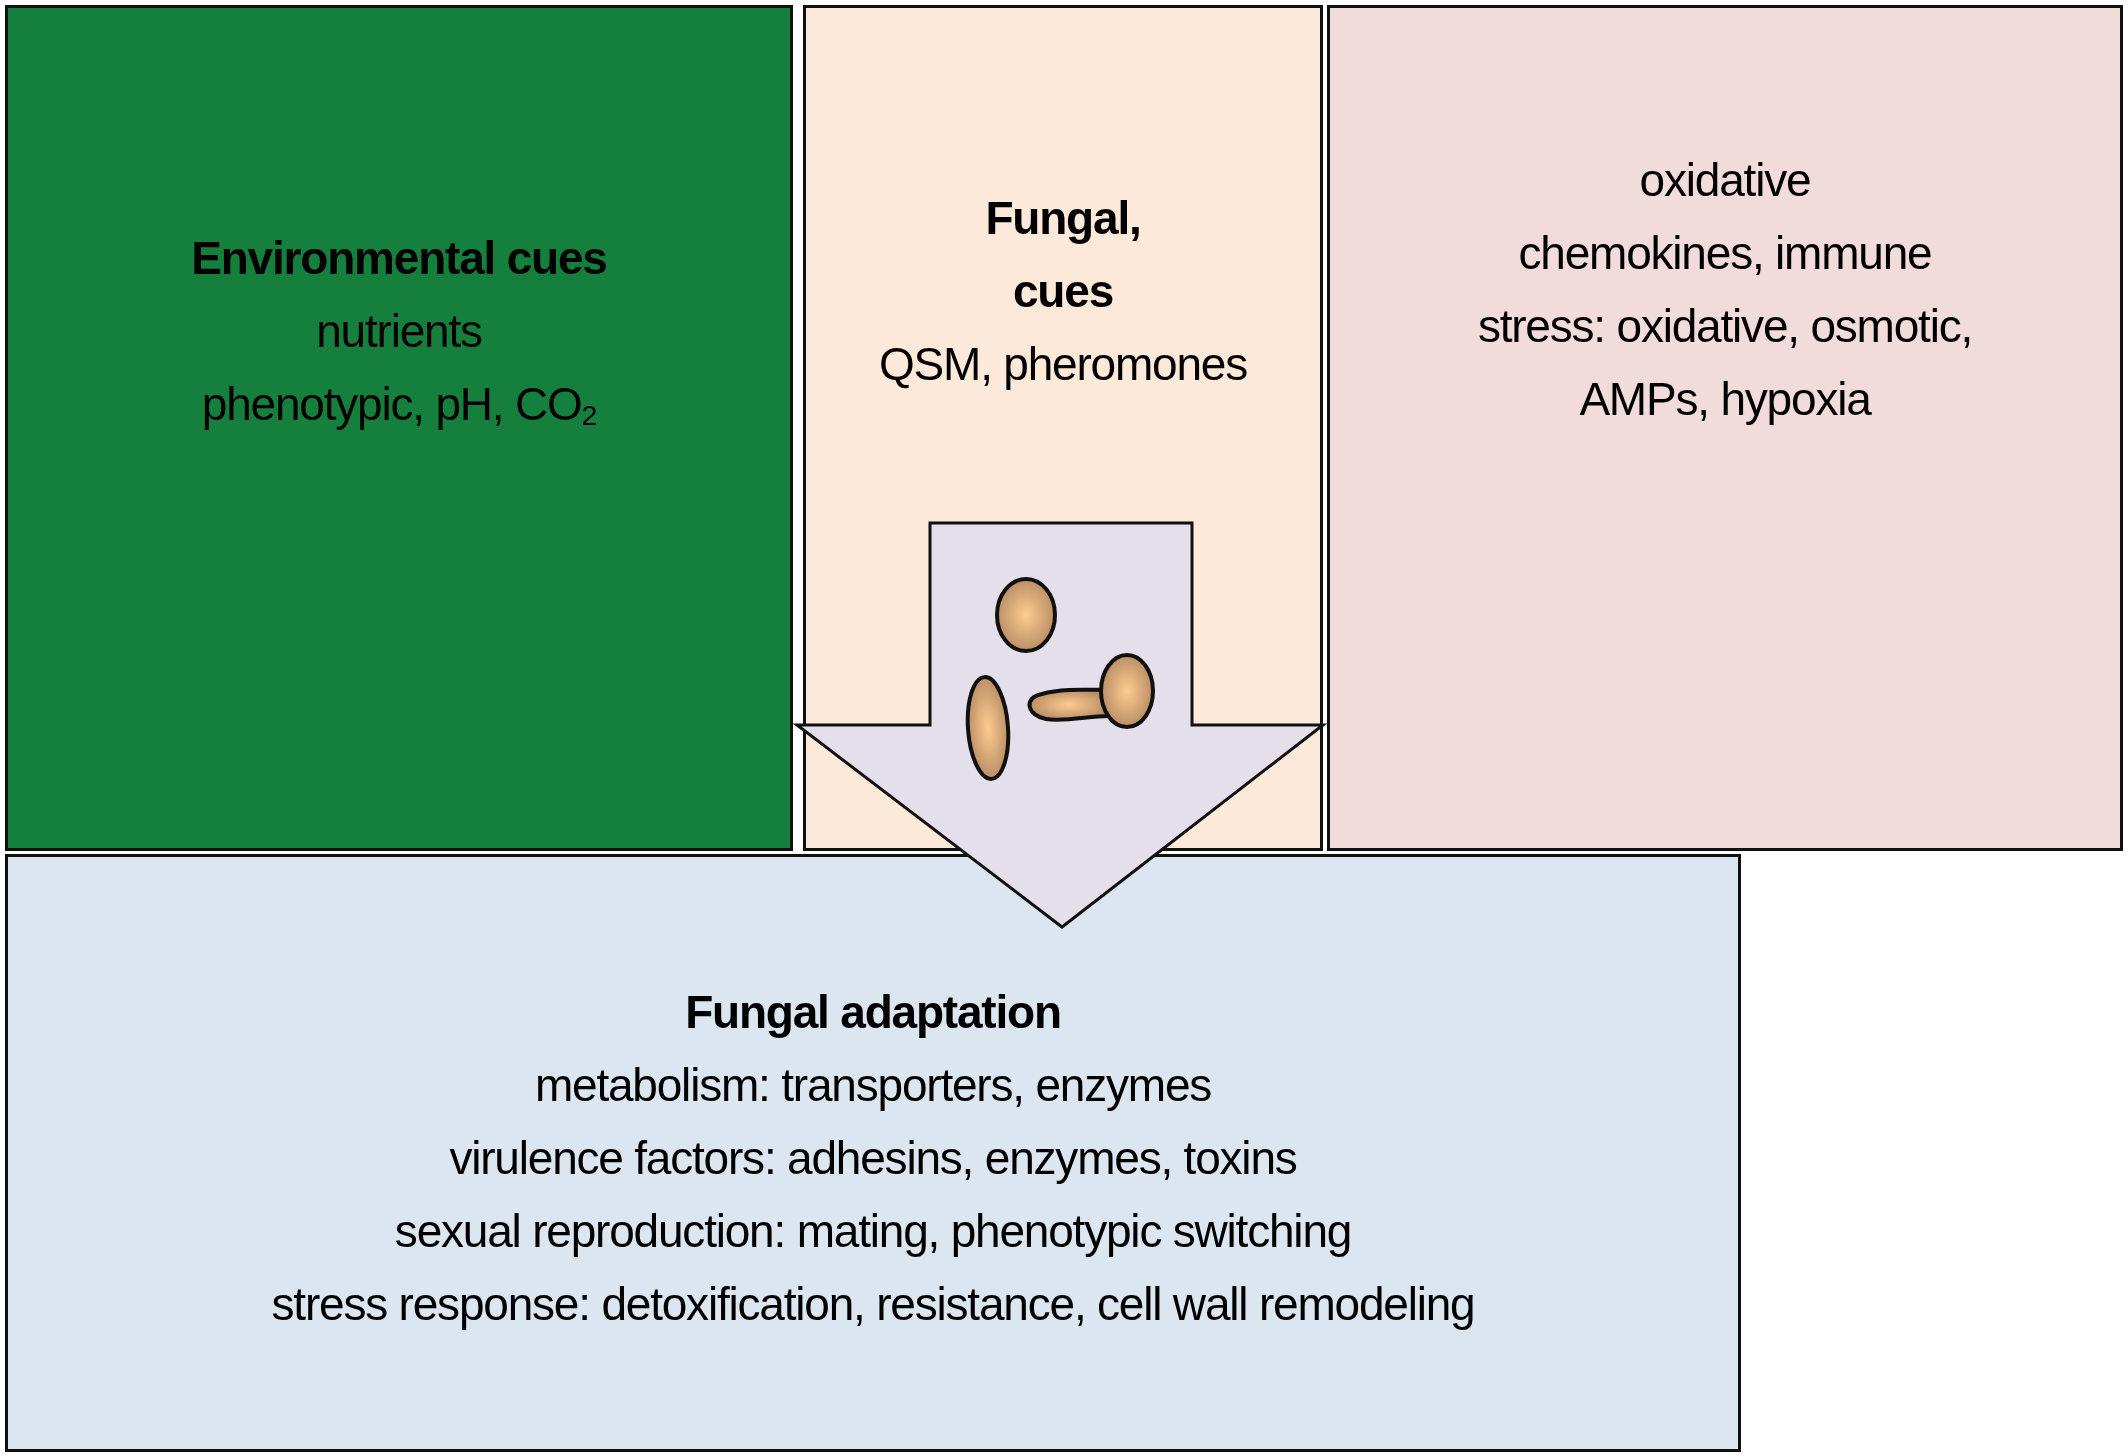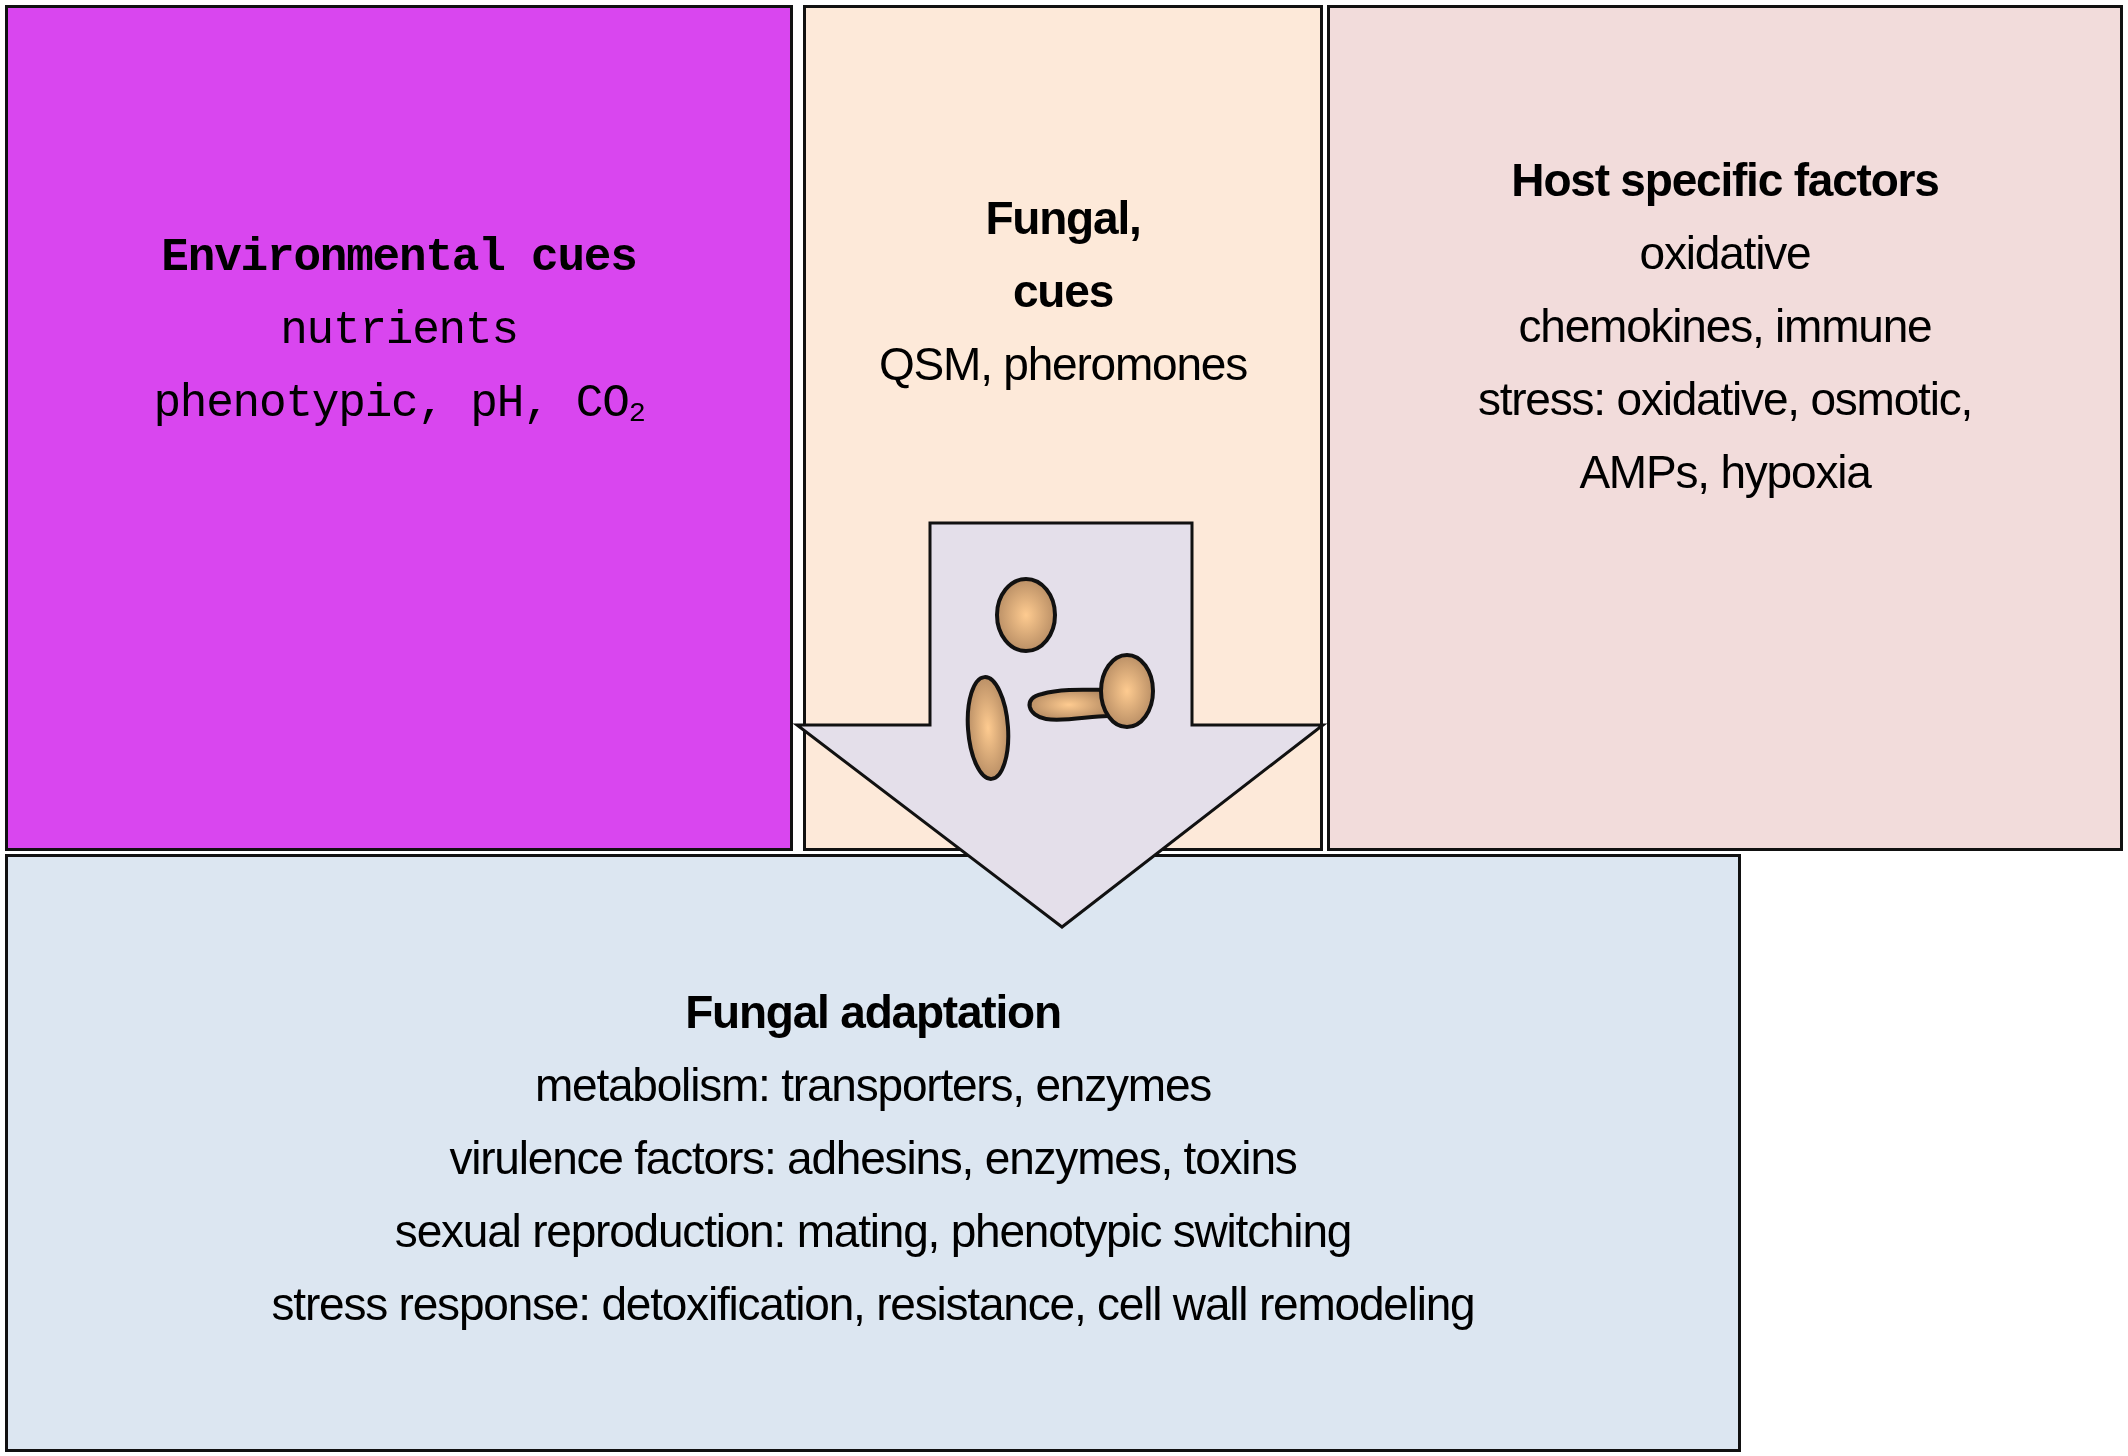--- a/index.html
+++ b/index.html
@@ -18,39 +18,38 @@
   #panel-fung .lines { top:174px; }
   #panel-host .lines { top:136px; }
   #panel-adapt .lines{ top:119px; }
   sub { font-size:0.62em; vertical-align:-0.18em; line-height:0; }
   #arrow-svg { position:absolute; left:0; top:0; width:2128px; height:1456px; pointer-events:none; }
   #arrow-svg .arrow { pointer-events:auto; }
 </style>
 </head>
 <body>
 
-<div class="panel" id="panel-env" style="background: #d946ef; border-color: rgb(17, 17, 17); font-family: Liberation Mono, monospace;">
+<div class="panel" id="panel-env" style="background: #15803d; border-color: rgb(17, 17, 17);">
   <div class="lines">
     <span class="line title">Environmental cues</span>
     <span class="line">nutrients</span>
     <span class="line"><span>phenotypic, pH, CO</span><sub>2</sub></span>
   </div>
 </div>
 
 <div class="panel" id="panel-fung" style="background: rgb(253, 233, 217); border-color: rgb(17, 17, 17);">
   <div class="lines">
     <span class="line title">Fungal,</span>
     <span class="line title">cues</span>
     <span class="line">QSM, pheromones</span>
   </div>
 </div>
 
 <div class="panel" id="panel-host" style="background: rgb(242, 220, 219); border-color: rgb(17, 17, 17);">
   <div class="lines">
-    <span class="line title">Host specific factors</span>
     <span class="line">oxidative</span>
     <span class="line">chemokines, immune</span>
     <span class="line">stress: oxidative, osmotic,</span>
     <span class="line">AMPs, hypoxia</span>
   </div>
 </div>
 
 <div class="panel" id="panel-adapt" style="background: rgb(220, 230, 241); border-color: rgb(17, 17, 17);">
   <div class="lines">
     <span class="line title">Fungal adaptation</span>

